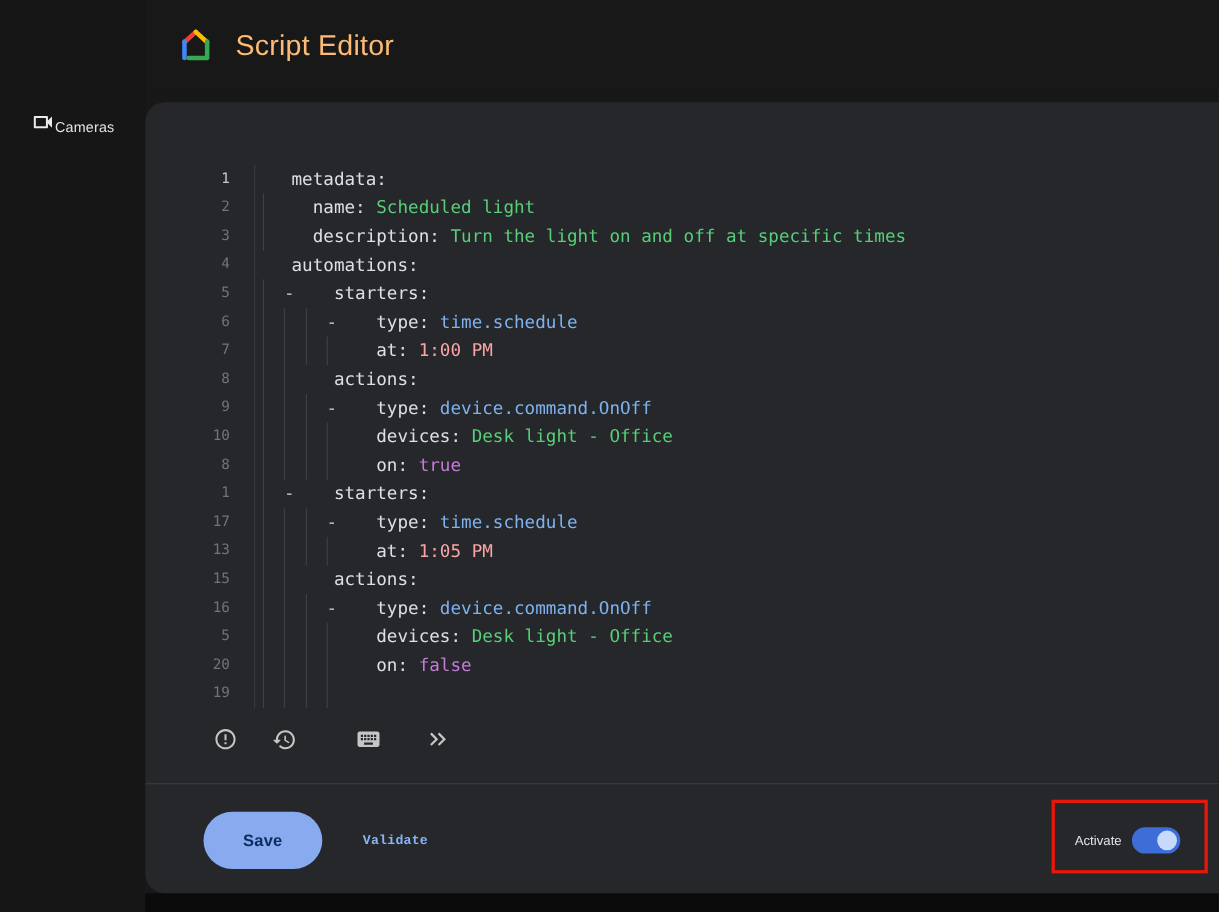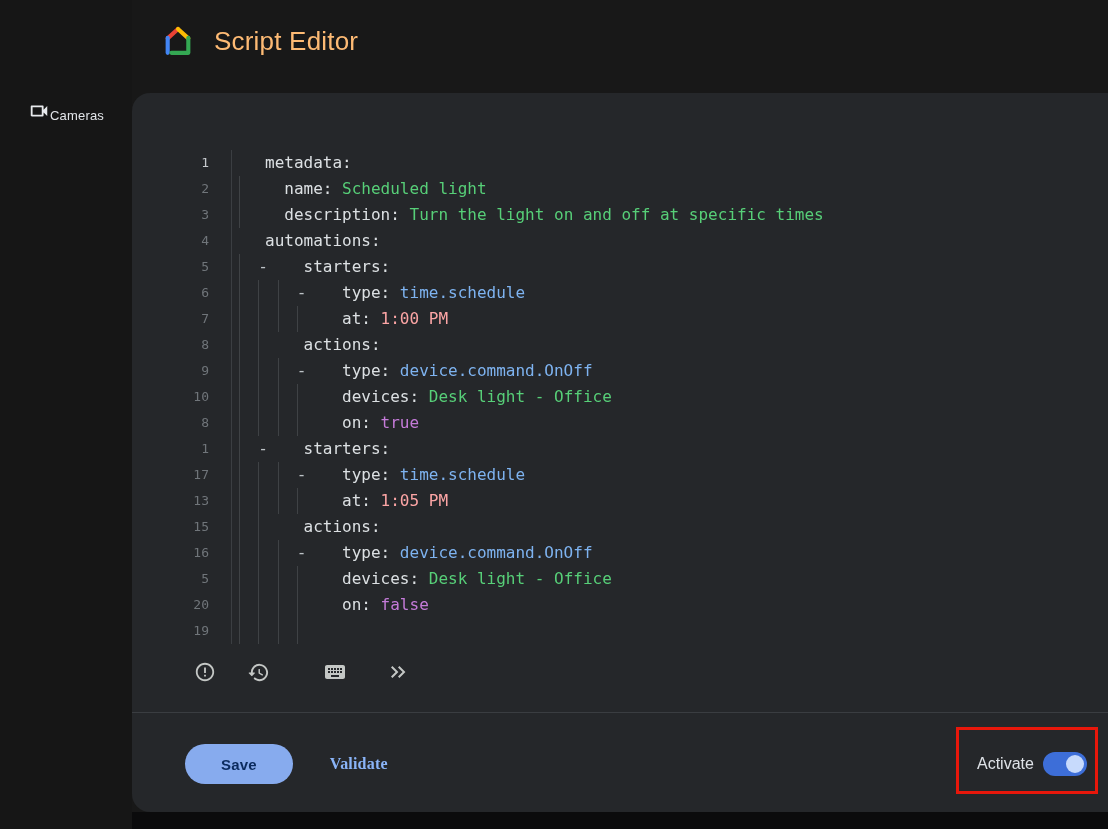--- a/index.html
+++ b/index.html
@@ -85,34 +85,34 @@
   .tool-btn.t3 { margin-right:39px; }
 
   .divider { margin-top:18px; border-top:1px solid #3a3d41; height:0; }
 
   
   .footer-row {
     position:relative; margin-top:25px; height:52px;
     display:flex; align-items:center; padding-left:53px;
   }
   .save-btn {
-    height:40px; padding:12px 36px; border:none; border-radius:26px;
+    height:52px; padding:12px 36px; border:none; border-radius:26px;
     background:#87abee; color:#0b2b5e; font-family:"Liberation Sans",sans-serif;
     font-size:15px; font-weight:700; letter-spacing:.2px; cursor:pointer;
   }
   .validate-btn {
     margin-left:37px; background:none; border:none; color:var(--accent);
-    font-family:Liberation Serif, serif; font-size:16px; font-weight:700;
+    font-family:Liberation Mono, monospace; font-size:12px; font-weight:700;
     letter-spacing:.2px; cursor:pointer;
   }
   .activate {
     position:absolute; left:845px; top:50%; transform:translateY(-50%);
     display:flex; align-items:center; gap:9px;
   }
-  .activate-label { font-size:16px; color:#dfe3e8; }
+  .activate-label { font-size:12px; color:#dfe3e8; }
   .toggle {
     position:relative; width:44px; height:24px; border-radius:12px;
     background:#3a4048; cursor:pointer; display:inline-block;
   }
   .toggle .thumb {
     position:absolute; top:3px; left:3px; width:18px; height:18px; border-radius:50%;
     background:#8b9199;
   }
   .toggle.on { background:#3d6ed8; }
   .toggle.on .thumb { left:23px; background:#c7dafc; }

